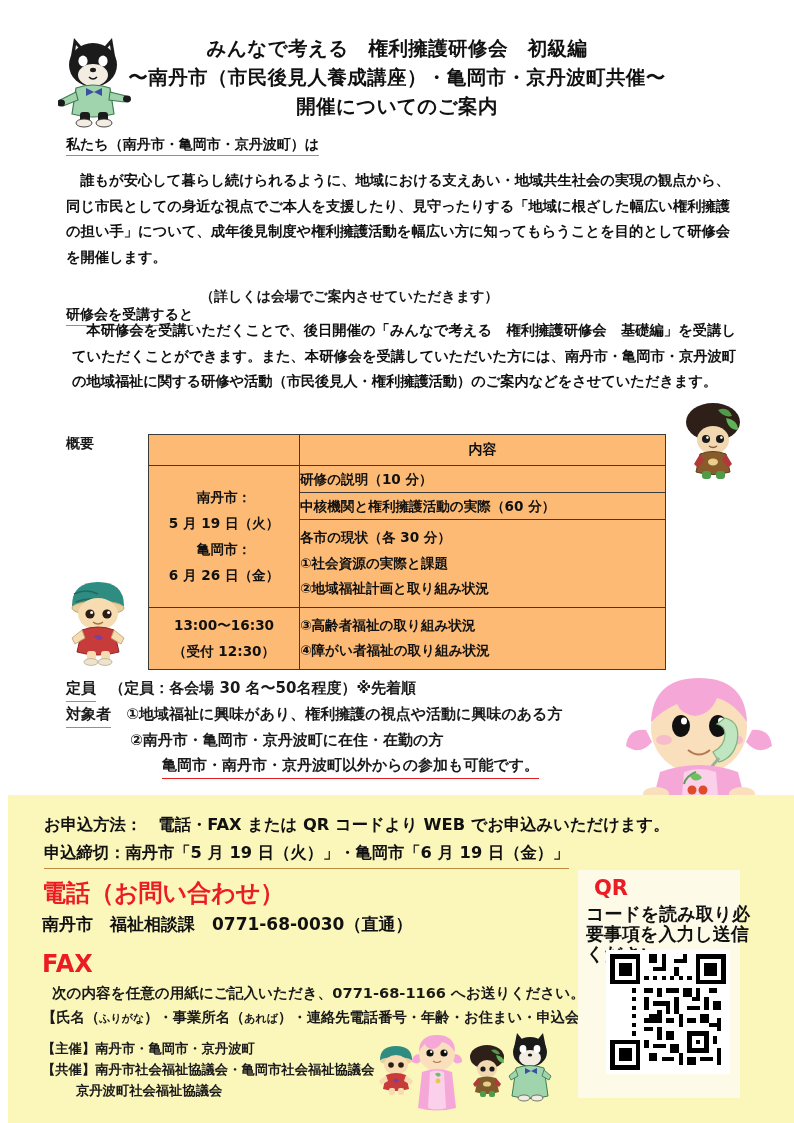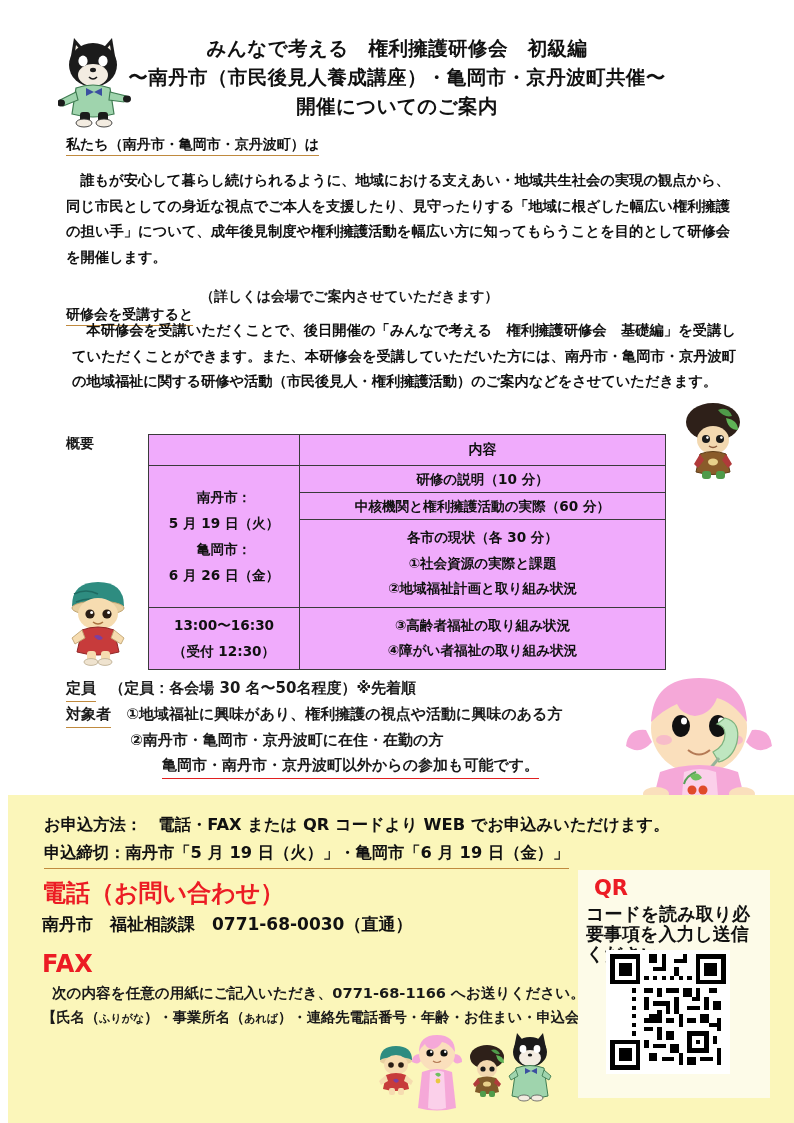--- a/index.html
+++ b/index.html
@@ -76,21 +76,21 @@
   }
   table.overview {
     position: absolute;
     left: 148px;
     top: 434px;
     width: 518px;
     border-collapse: collapse;
     font-size: 13.6px;
     font-weight: bold;
     color: #111;
-    background: #f0abfc;
+    background: #fdba74;
   }
   table.overview td, table.overview th {
     border: 1px solid #3a3a3a;
     padding: 0;
     vertical-align: middle;
     font-weight: bold;
   }
   th.col-head {
     text-align: center;
     height: 30px;
@@ -106,21 +106,20 @@
   td.time-cell {
     text-align: center;
     line-height: 26px;
     border-top: none;
     padding: 4px 0 6px;
   }
   td.content-cell {
     padding: 4px 0 4px 8px;
     line-height: 24px;
     height: 26px;
-    text-align: center;
   }
   td.content-cell.multi { line-height: 25.5px; padding-top: 5px; padding-bottom: 5px;}
 
   
   .cap-block { position: absolute; left: 66px; top: 676px; font-size: 15px; font-weight: bold; line-height: 25px;}
   .cap-row { white-space: nowrap; }
   .ul-label {
     border-bottom: 1.6px solid #c08a3e;
     padding-bottom: 0px;
     display: inline-block;
@@ -214,21 +213,21 @@
     font-weight: bold;
     line-height: 21px;
   }
   .org-indent { padding-left: 34px; display: block; }
 
   
   .qr-panel {
     position: absolute;
     left: 578px;
     top: 870px;
-    width: 192px;
+    width: 162px;
     height: 228px;
     background: #fdfbe8;
   }
   .qr-title {
     position: absolute;
     left: 16px;
     top: 6px;
     font-size: 21px;
     font-weight: bold;
     color: #ec1c24;
@@ -453,20 +452,25 @@
 
   <div class="tel-head">電話（お問い合わせ）</div>
   <div class="tel-line">南丹市　福祉相談課　0771-68-0030（直通）</div>
 
   <div class="fax-head">FAX</div>
   <div class="fax-line1">次の内容を任意の用紙にご記入いただき、0771-68-1166 へお送りください。</div>
   <div class="fax-line2">
     <span>【氏名（</span><span class="small">ふりがな</span><span>）・事業所名（</span><span class="small">あれば</span><span>）・連絡先電話番号・年齢・お住まい・申込会場】</span>
   </div>
 
+  <div class="org-block">
+    <div>【主催】南丹市・亀岡市・京丹波町</div>
+    <div>【共催】南丹市社会福祉協議会・亀岡市社会福祉協議会</div>
+    <span class="org-indent">京丹波町社会福祉協議会</span>
+  </div>
 
   <div class="qr-panel">
     <div class="qr-title">QR</div>
     <div class="qr-sub">コードを読み取り必要事項を入力し送信ください</div>
     <div class="qr-code">
       <svg width="124" height="124" viewBox="0 0 29 29" shape-rendering="crispEdges">
         <rect width="29" height="29" fill="#ffffff"></rect>
         <g fill="#000000">
 
           <rect x="1" y="1" width="7" height="1"></rect>

